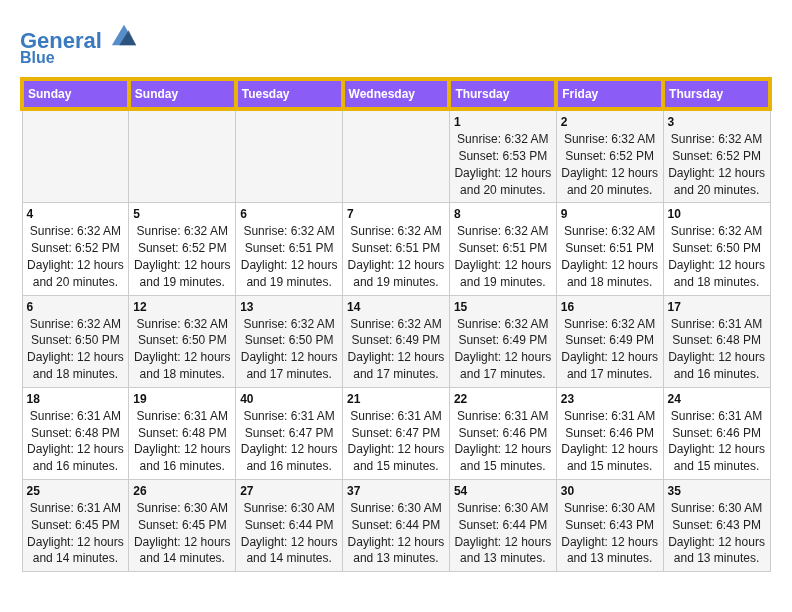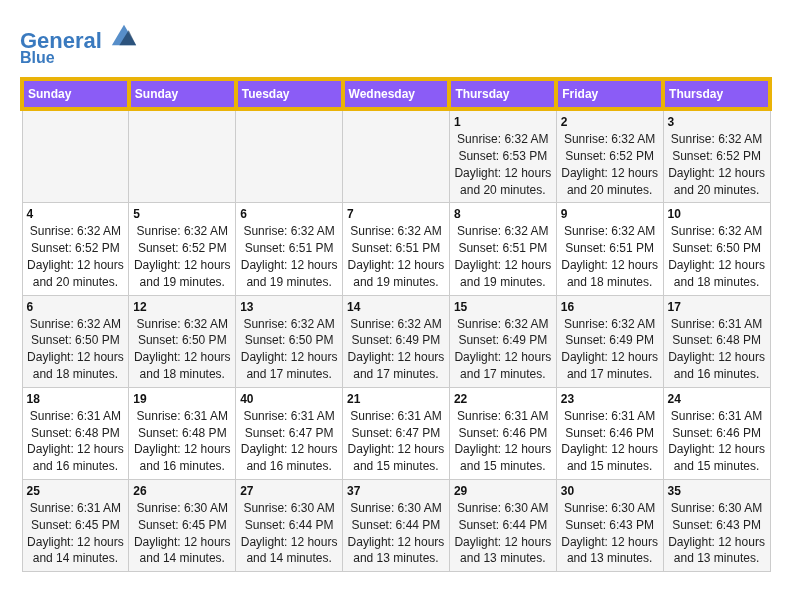--- a/index.html
+++ b/index.html
@@ -330,21 +330,21 @@
 and 14 minutes.</div>
         </td>
         <td>
           <div class="day-number">37</div>
           <div class="day-info" style="white-space: pre-line;">Sunrise: 6:30 AM
 Sunset: 6:44 PM
 Daylight: 12 hours
 and 13 minutes.</div>
         </td>
         <td>
-          <div class="day-number">29</div>
+          <div class="day-number">54</div>
           <div class="day-info" style="white-space: pre-line;">Sunrise: 6:30 AM
 Sunset: 6:44 PM
 Daylight: 12 hours
 and 13 minutes.</div>
         </td>
         <td>
           <div class="day-number">30</div>
           <div class="day-info" style="white-space: pre-line;">Sunrise: 6:30 AM
 Sunset: 6:43 PM
 Daylight: 12 hours

